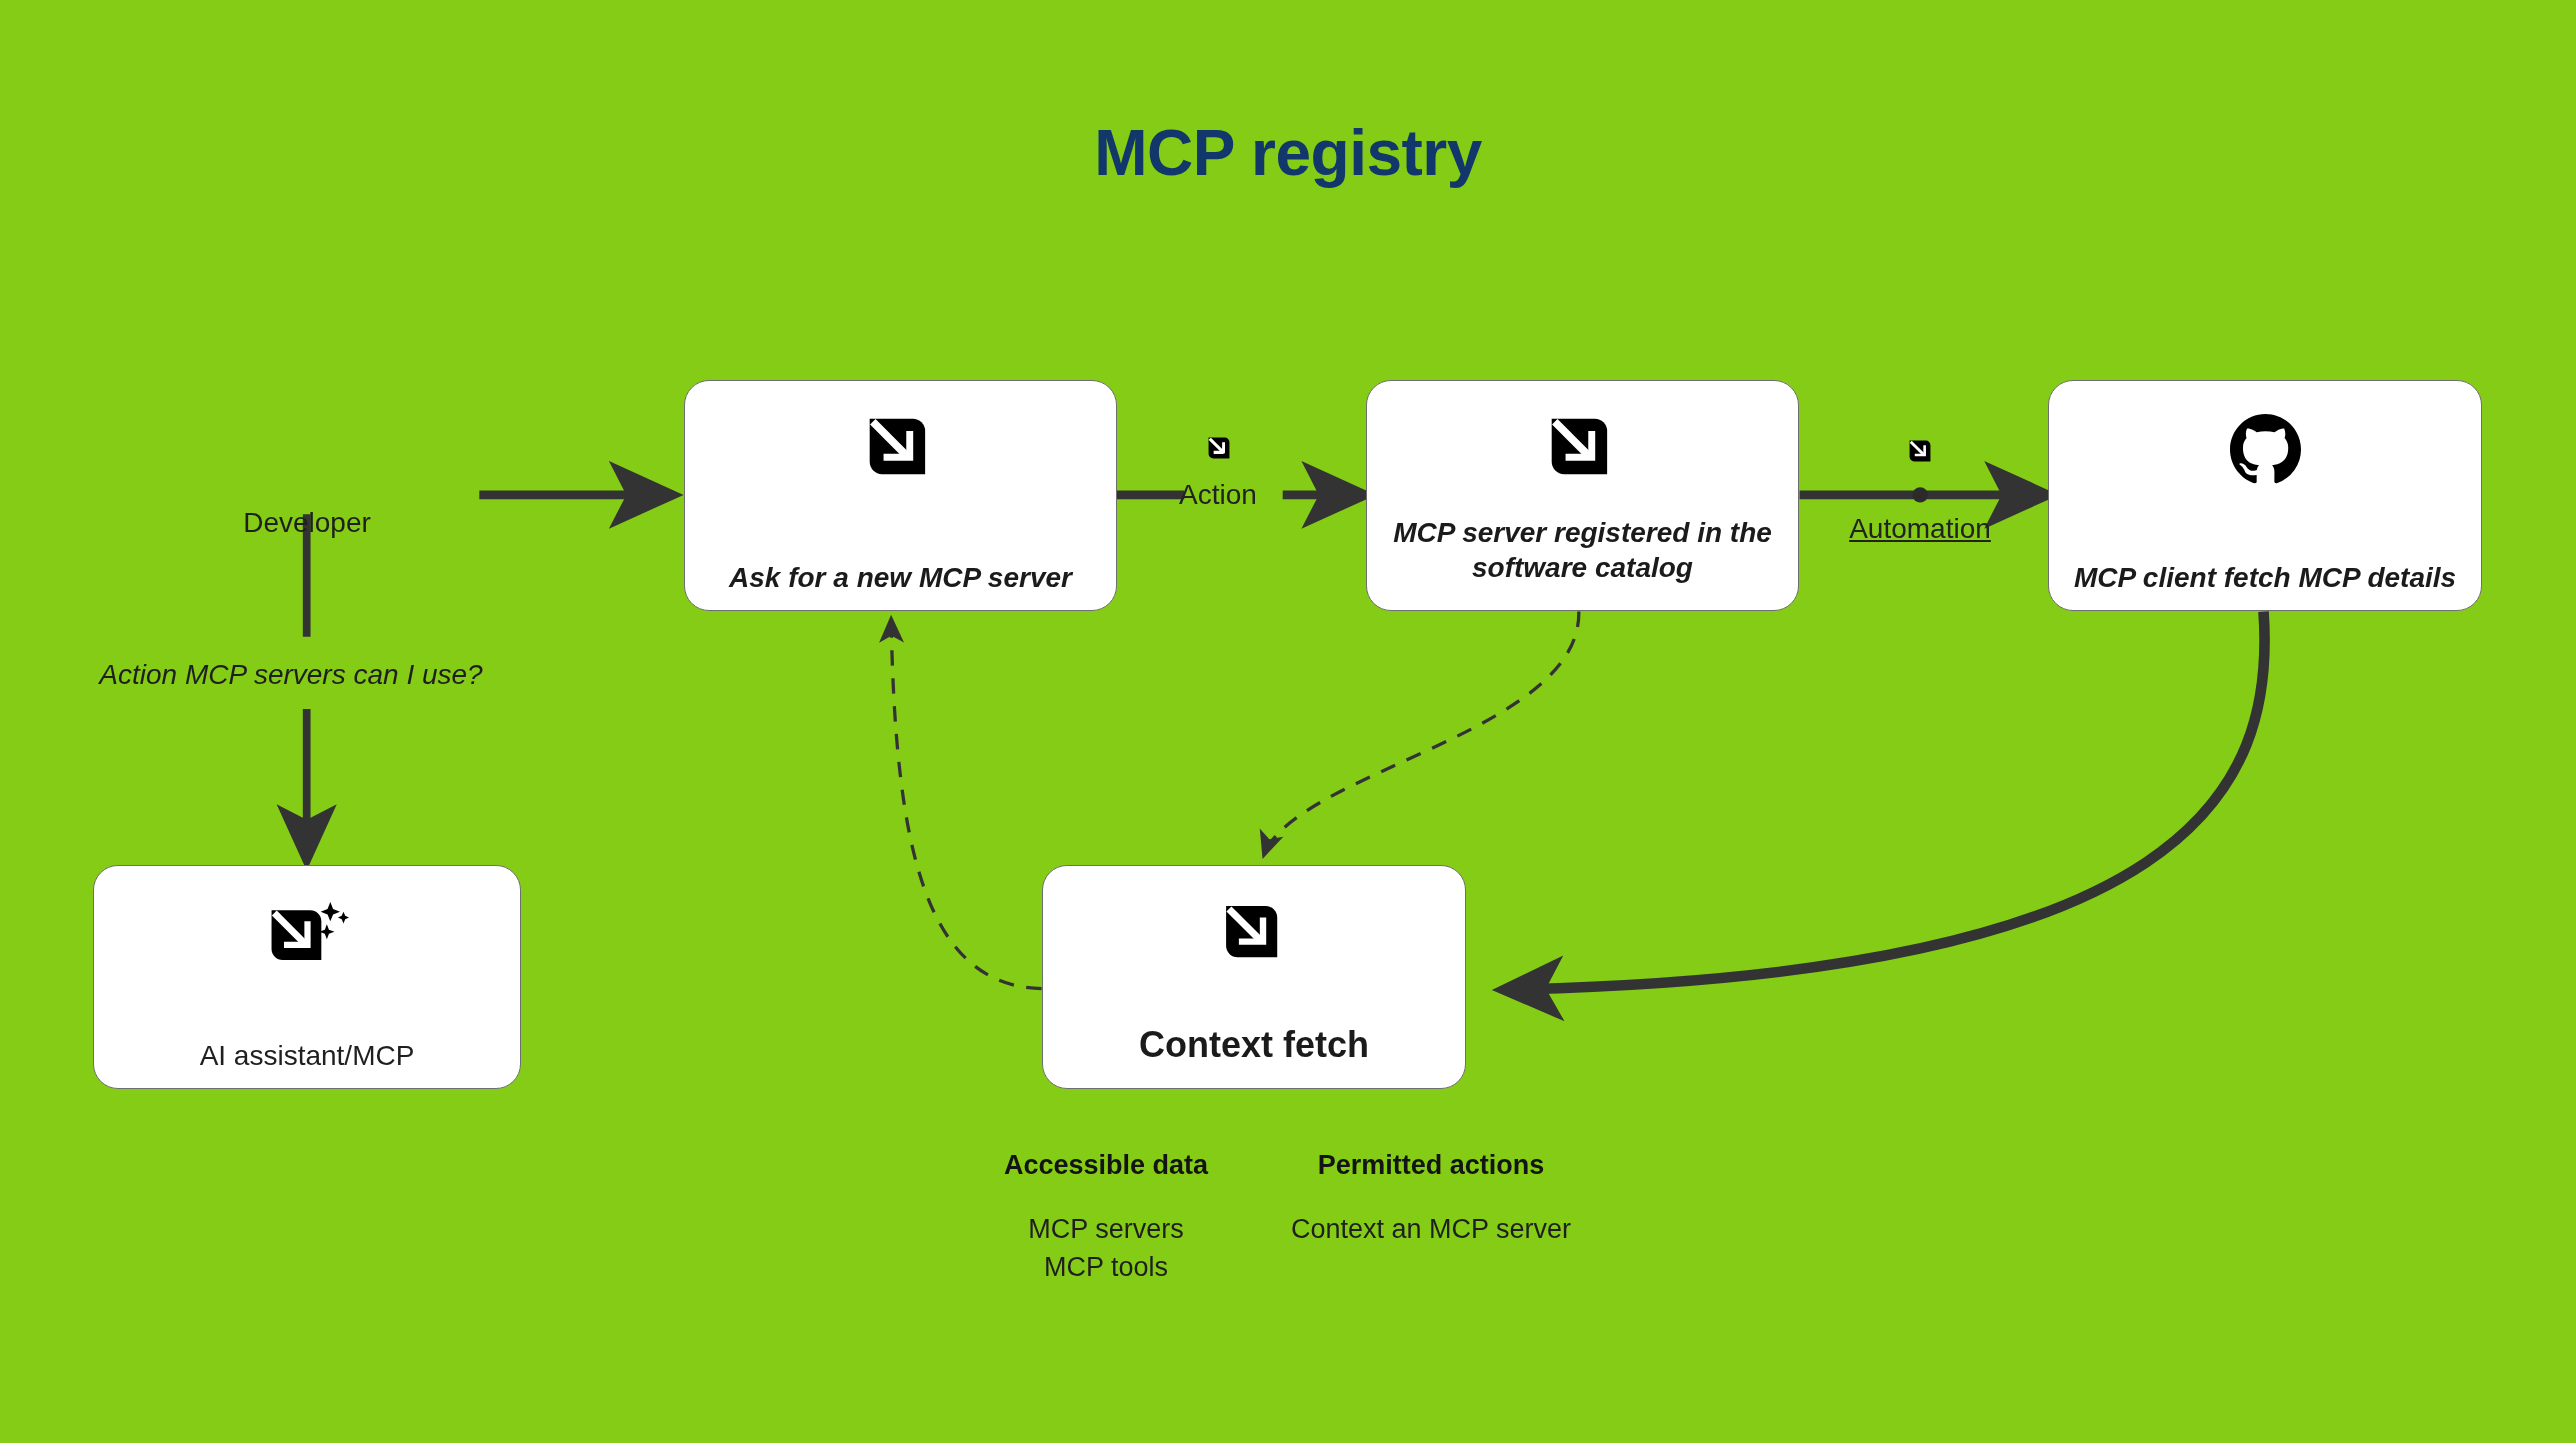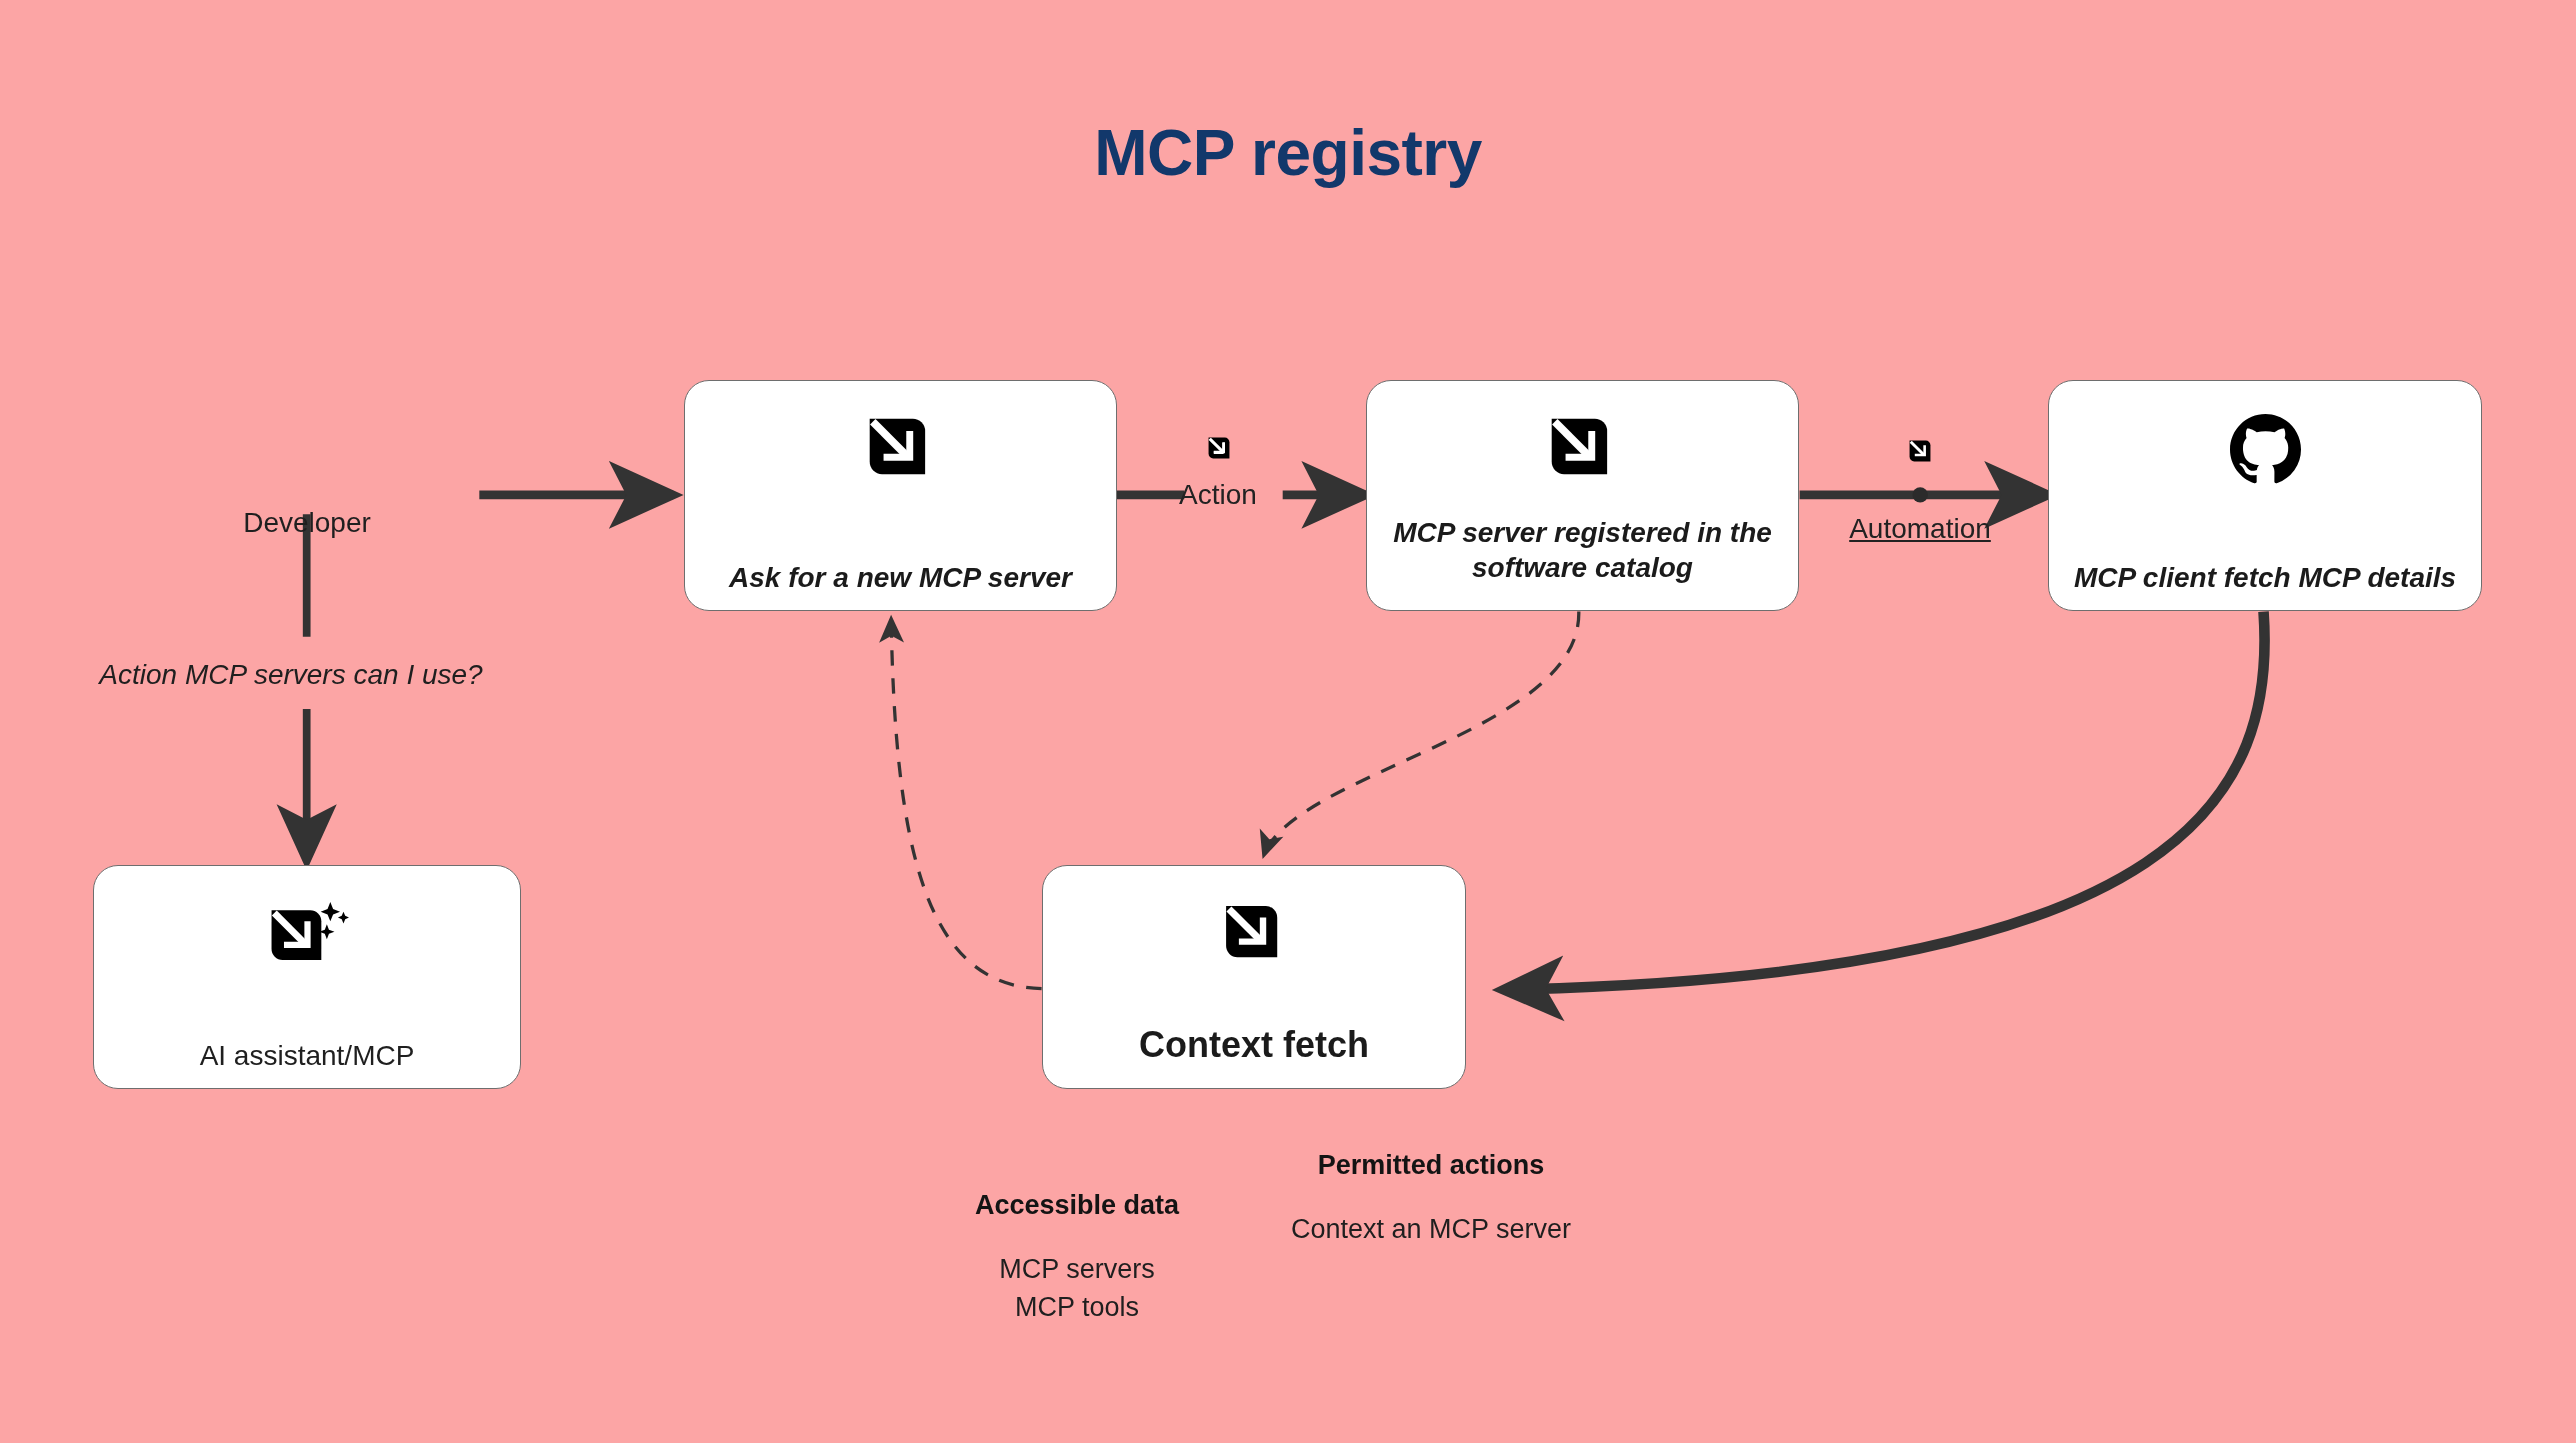--- a/index.html
+++ b/index.html
@@ -8,21 +8,21 @@
     background: #ffffff;
   }
   body {
     font-family: "Liberation Sans", sans-serif;
     -webkit-font-smoothing: antialiased;
   }
   #canvas {
     position: relative;
     width: 2576px;
     height: 1444px;
-    background: #fca5a5;
+    background: #84cc16;
     overflow: hidden;
   }
   #edges {
     position: absolute;
     left: 0; top: 0;
     width: 2576px;
     height: 1444px;
     pointer-events: none;
   }
 
@@ -244,21 +244,21 @@
     <div class="icon-wrap">
       <svg width="71" height="71" viewBox="0 0 100 100">
         <path d="M10 10 H66 A16 16 0 0 1 82 26 V82 H26 A16 16 0 0 1 10 66 Z" fill="#000"></path>
         <path d="M14 14 L60 60" stroke="#fff" stroke-width="10"></path>
         <path d="M62 26 L62 60 L28 60" fill="none" stroke="#fff" stroke-width="9"></path>
       </svg>
     </div>
     <div class="node-label lbl-bold-big" style="bottom:21px;">Context fetch</div>
   </div>
 
-  <div class="col-block" style="left:1077px; top:1150px;margin-top:40px;">
+  <div class="col-block" style="left:1106px; top:1150px;">
     <span class="t-colhead">Accessible data</span>
     <span class="t-colitem">MCP servers</span>
     <span class="t-colitem">MCP tools</span>
   </div>
 
   <div class="col-block" style="left:1431px; top:1150px;">
     <span class="t-colhead">Permitted actions</span>
     <span class="t-colitem">Context an MCP server</span>
   </div>
 

